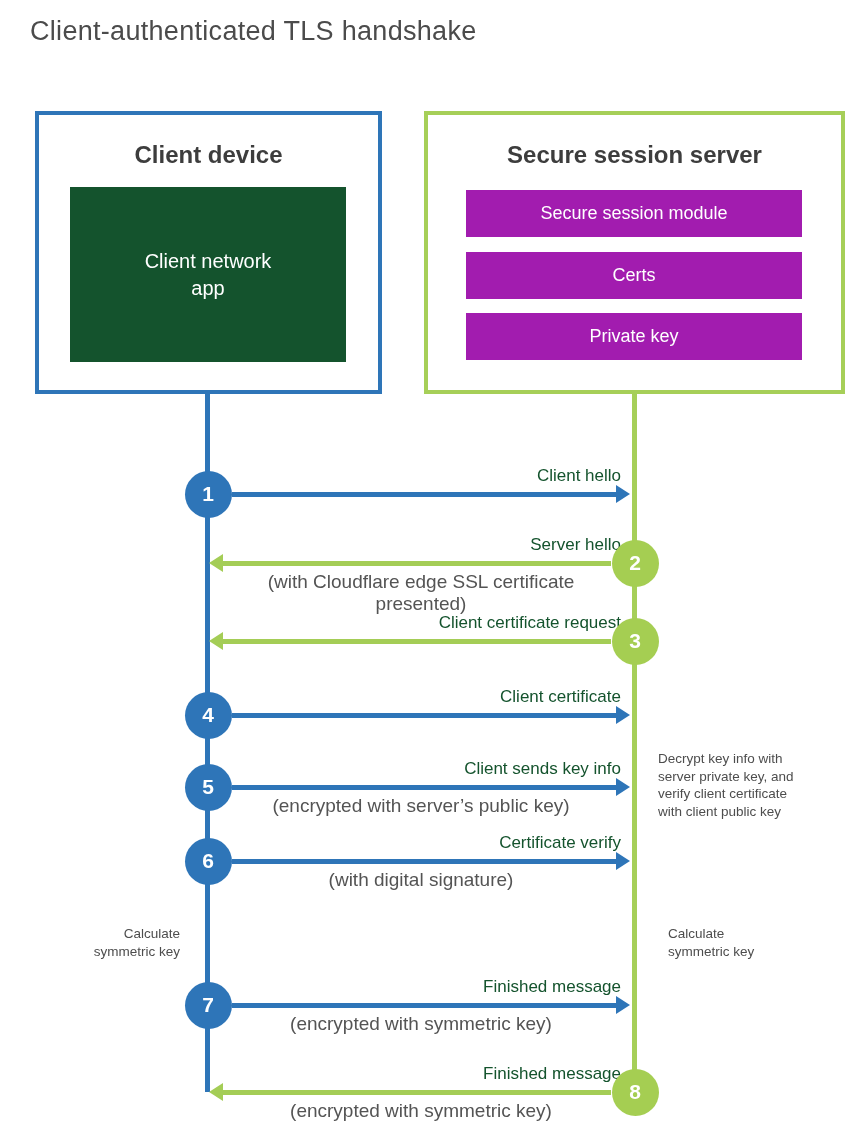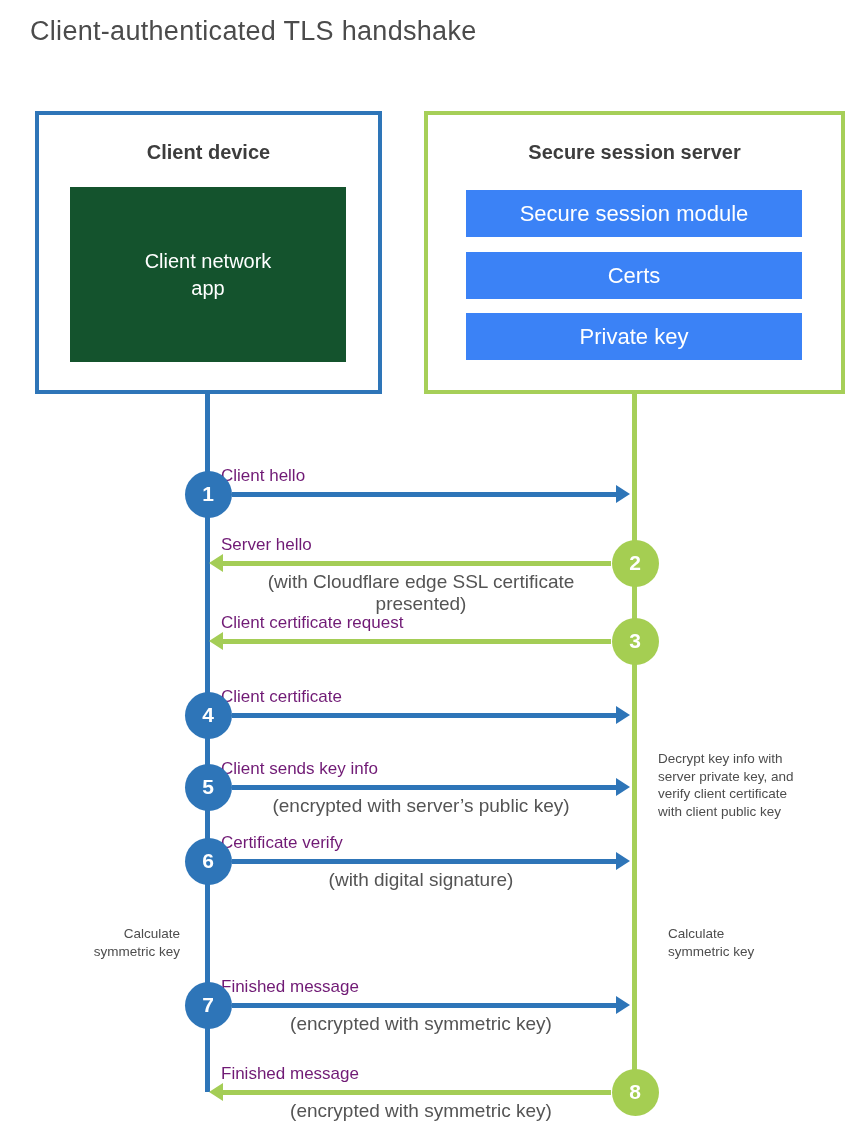--- a/index.html
+++ b/index.html
@@ -10,32 +10,32 @@
   .page-title {
     position:absolute; left:30px; top:16px; margin:0;
     font-size:27px; font-weight:300; letter-spacing:0.3px; color:#4b4b4b;
   }
   
   .box { position:absolute; top:111px; height:283px; box-sizing:border-box; background:#fff; }
   .client-box { left:35px;  width:347px; border:4px solid #2e75b8; }
   .server-box { left:424px; width:421px; border:4px solid #a6cf58; }
   .box-title {
     padding-top:26px; text-align:center;
-    font-size:20px; font-weight:bold; color:#3d3d3d;
+    font-size:24px; font-weight:bold; color:#3d3d3d;
   }
   
   .app-box {
     position:absolute; left:70px; top:187px; width:276px; height:175px;
     background:#14532d; color:#ffffff; font-size:20px; line-height:1.35;
     display:flex; align-items:center; justify-content:center; text-align:center;
     white-space:pre-line;
   }
   .bar {
     position:absolute; left:466px; width:336px; height:47px;
-    background:#3b82f6; color:#ffffff; font-size:22px;
+    background:#a21caf; color:#ffffff; font-size:18px;
     display:flex; align-items:center; justify-content:center; text-align:center;
   }
   .bar1 { top:190px; } .bar2 { top:252px; } .bar3 { top:313px; }
   
   .vline { position:absolute; width:5px; }
   .blue-line  { left:205px; top:393px; height:699px; background:#2e75b8; }
   .green-line { left:632px; top:393px; height:701px; background:#a6cf58; }
   
   .circle {
     position:absolute; width:47px; height:47px; border-radius:50%;
@@ -53,22 +53,22 @@
     border-top:9.5px solid transparent; border-bottom:9.5px solid transparent;
     border-left:14px solid #2e75b8;
   }
   .arrow.left::before {
     content:""; position:absolute; left:-14px; top:-7px;
     border-top:9.5px solid transparent; border-bottom:9.5px solid transparent;
     border-right:14px solid #a4cd56;
   }
   
   .msg {
-    position:absolute; left:221px; width:400px; text-align:left;
-    font-size:17px; color:#701a75;
+    position:absolute; left:221px; width:400px; text-align:right;
+    font-size:17px; color:#14532d;
   }
   .sub {
     position:absolute; left:221px; width:400px; text-align:center;
     font-size:19px; color:#545454;
   }
   
   .note {
     position:absolute; font-size:13.5px; color:#4d4d4d; line-height:1.3;
     white-space:pre-line;
   }

